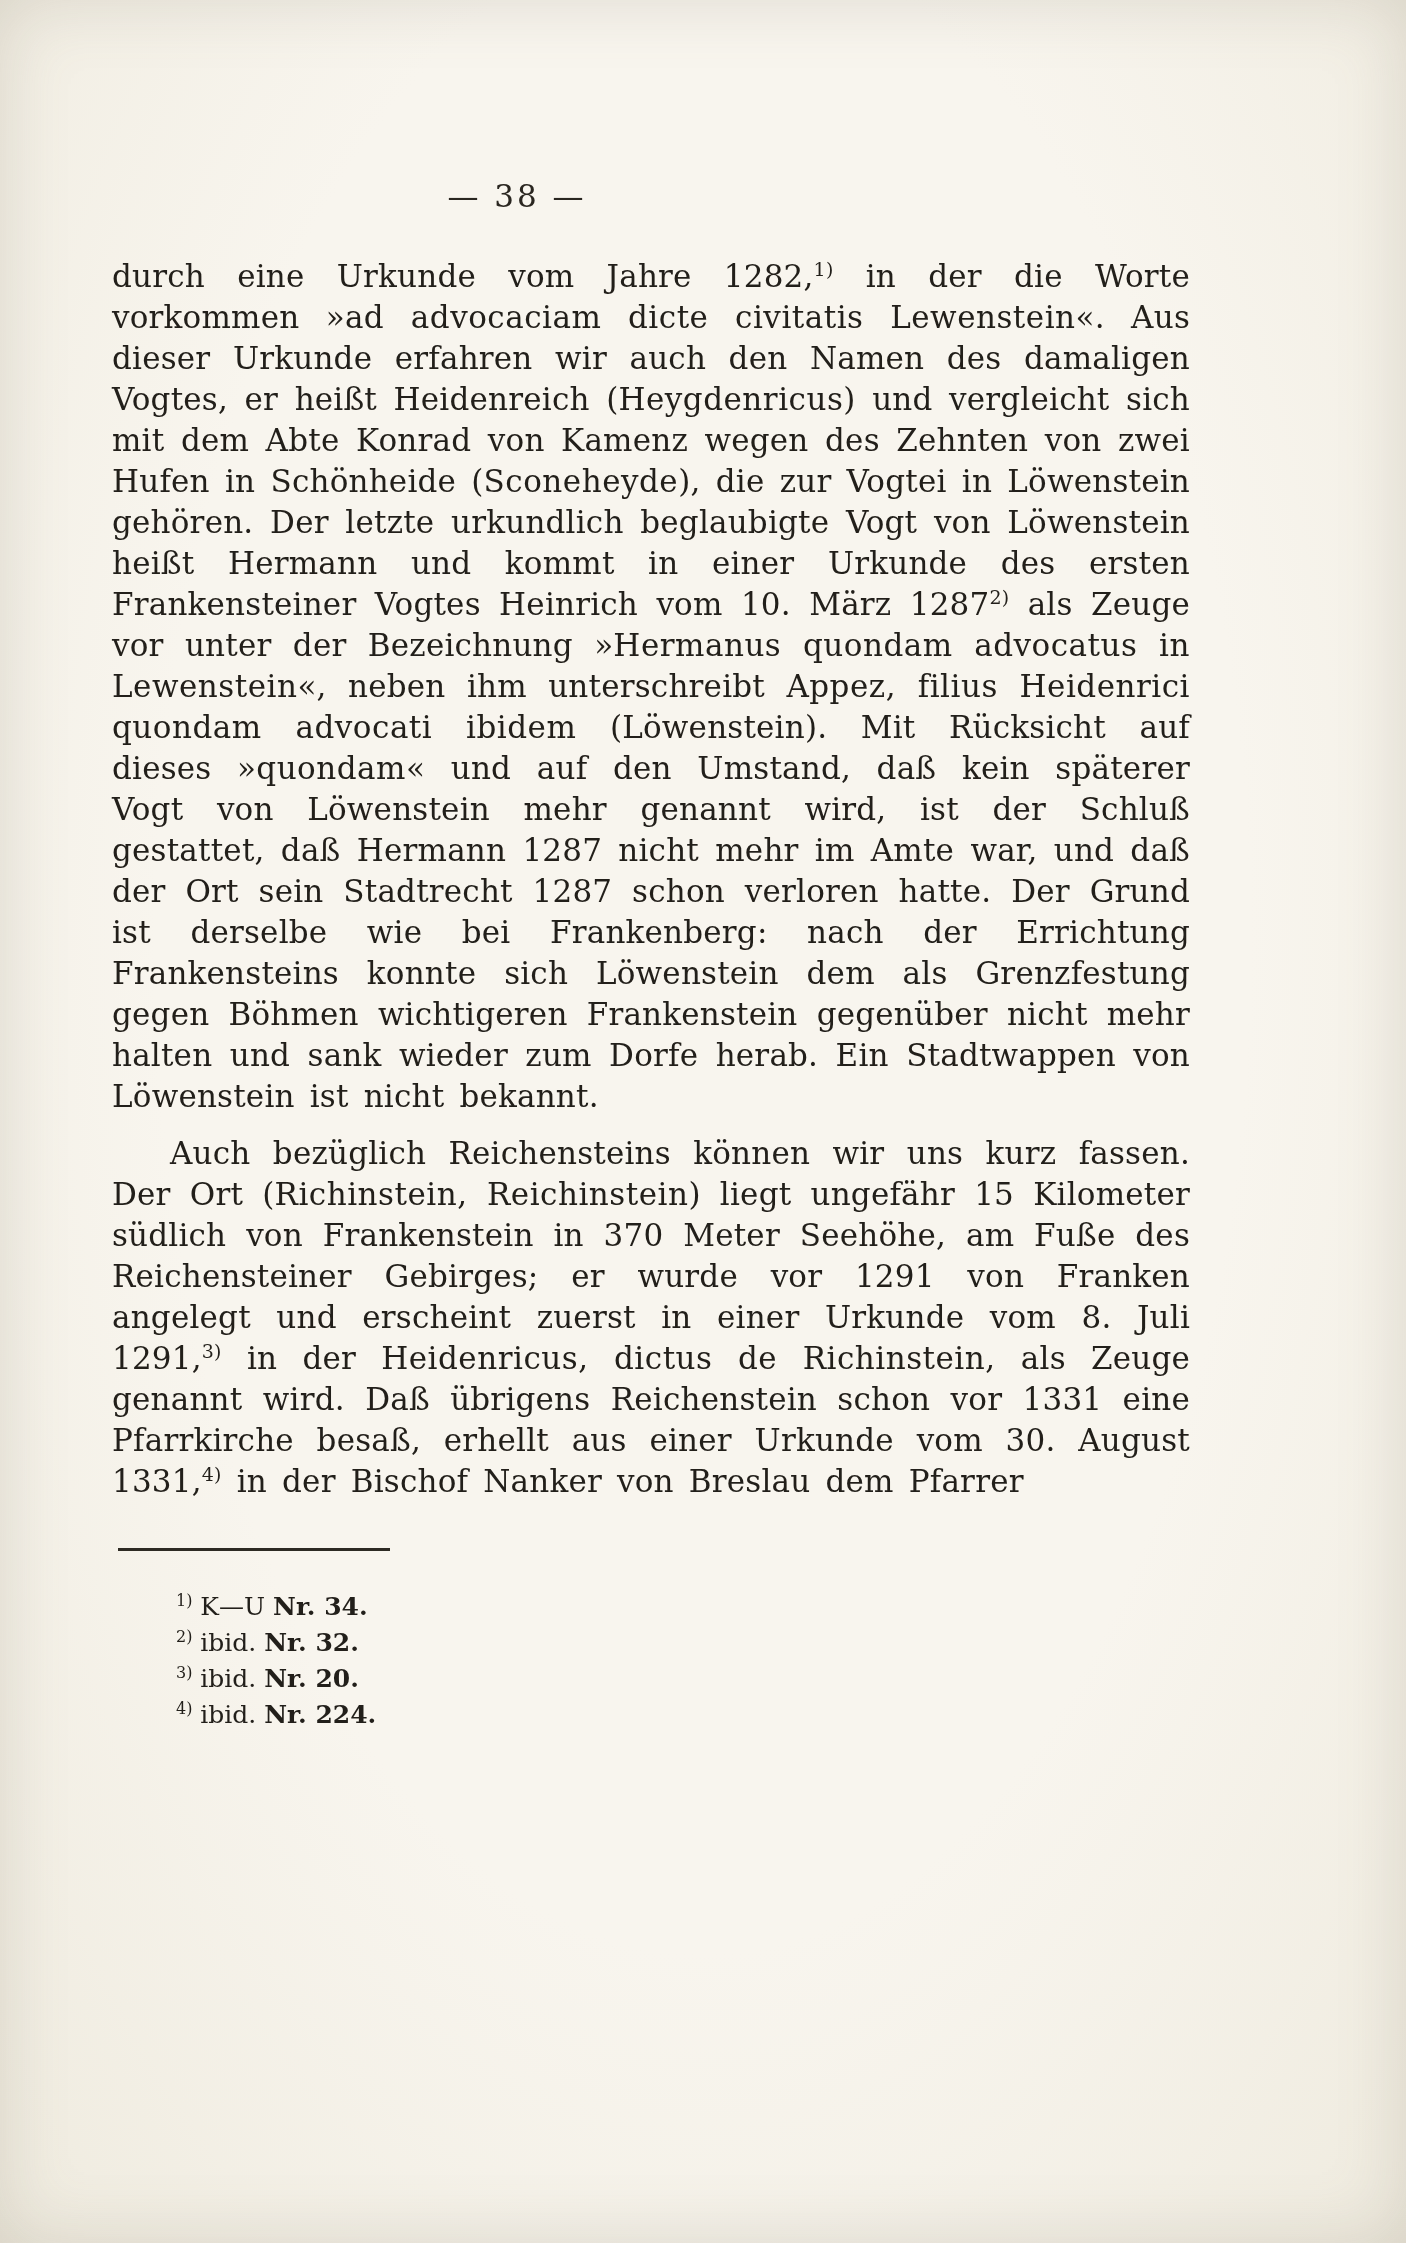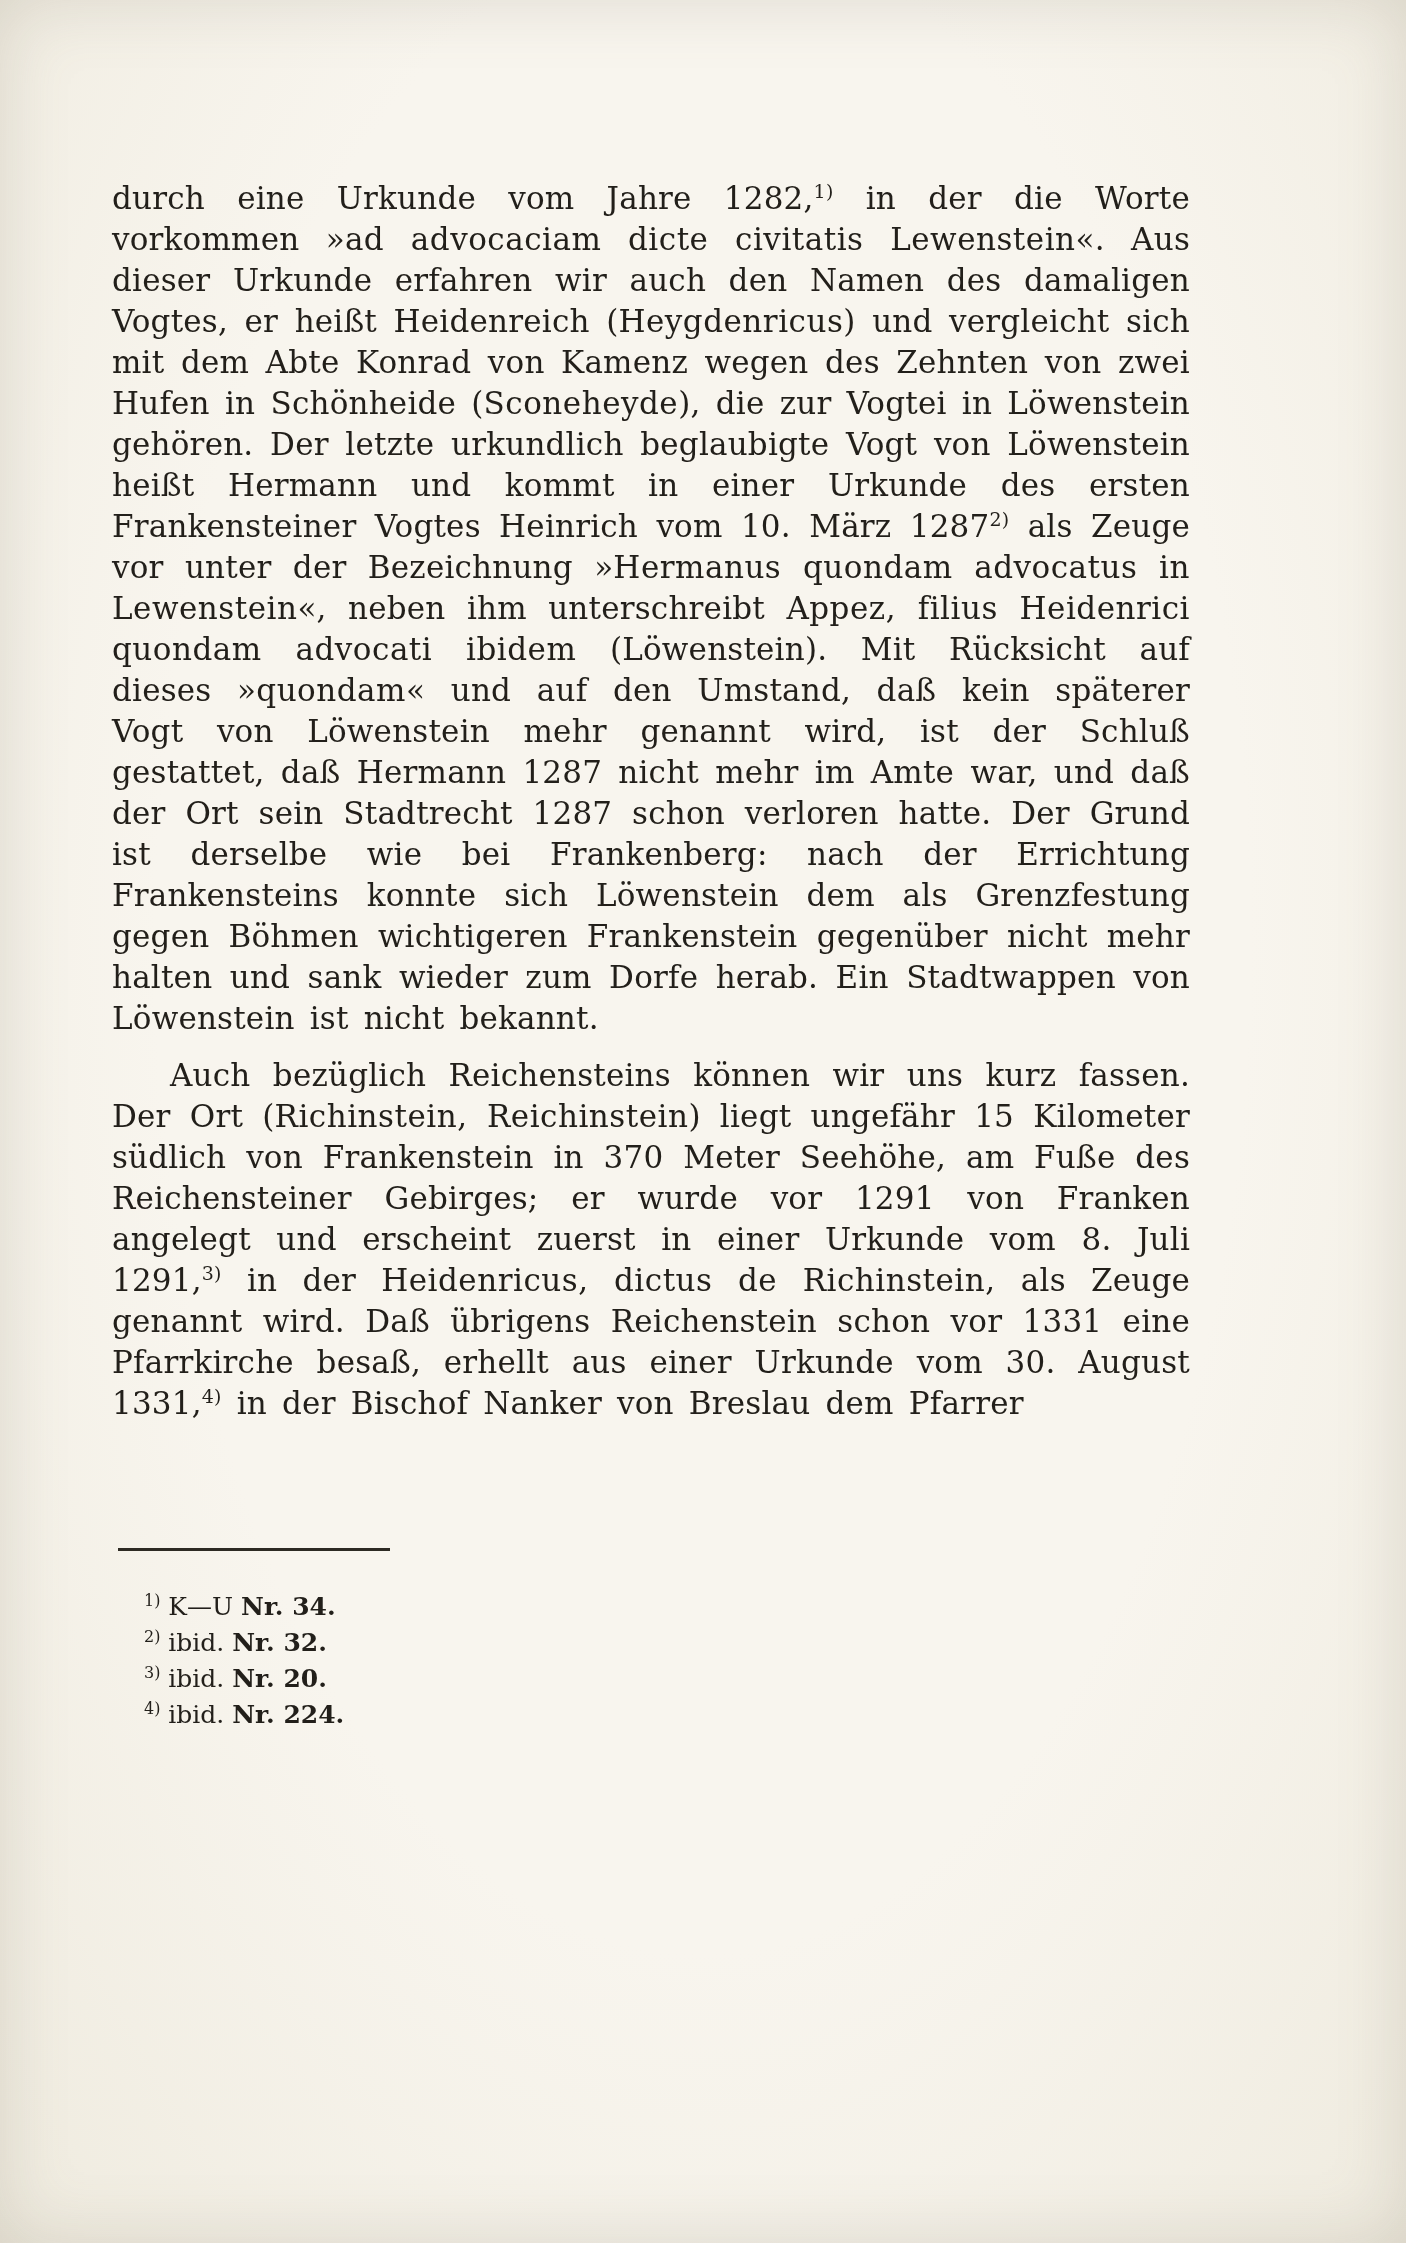--- a/index.html
+++ b/index.html
@@ -51,33 +51,34 @@
     left: 118px; top: 1548px;
   }
   .fn-rule {
     width: 272px; height: 3px;
     background: #2d2a23;
     margin-bottom: 38px;
   }
   .footnote {
     font-size: 25px;
     line-height: 36px;
-    margin-left: 26px;
+    margin-left: 58px;
     color: #221f1a;
     white-space: nowrap;
   }
   .fn-marker { font-size: 16px; vertical-align: super; line-height: 0; }
   .fn-source { font-weight: 400; }
   .fn-ref { font-weight: 700; }
 </style>
 </head>
 <body>
 
 <div class="scan">
   <div class="content">
+    <div class="page-number">— 38 —</div>
     <div class="body-text">
         <p class="para"><span class="fraktur">durch eine Urkunde vom Jahre 1282,</span><sup class="fnref">1)</sup><span class="fraktur"> in der die Worte vorkommen »</span><span class="antiqua">ad advocaciam dicte civitatis Lewenstein</span><span class="fraktur">«. Aus dieser Urkunde erfahren wir auch den Namen des damaligen Vogtes, er heißt Heidenreich (</span><span class="antiqua">Heygdenricus</span><span class="fraktur">) und vergleicht sich mit dem Abte Konrad von Kamenz wegen des Zehnten von zwei Hufen in Schönheide (</span><span class="antiqua">Sconeheyde</span><span class="fraktur">), die zur Vogtei in Löwenstein gehören. Der letzte urkundlich beglaubigte Vogt von Löwenstein heißt Hermann und kommt in einer Urkunde des ersten Frankensteiner Vogtes Heinrich vom 10. März 1287</span><sup class="fnref">2)</sup><span class="fraktur"> als Zeuge vor unter der Bezeichnung »</span><span class="antiqua">Hermanus quondam advocatus in Lewenstein</span><span class="fraktur">«, neben ihm unterschreibt </span><span class="antiqua">Appez, filius Heidenrici quondam advocati ibidem</span><span class="fraktur"> (Löwenstein). Mit Rücksicht auf dieses »</span><span class="antiqua">quondam</span><span class="fraktur">« und auf den Umstand, daß kein späterer Vogt von Löwenstein mehr genannt wird, ist der Schluß gestattet, daß Hermann 1287 nicht mehr im Amte war, und daß der Ort sein Stadtrecht 1287 schon verloren hatte. Der Grund ist derselbe wie bei Frankenberg: nach der Errichtung Frankensteins konnte sich Löwenstein dem als Grenzfestung gegen Böhmen wichtigeren Frankenstein gegenüber nicht mehr halten und sank wieder zum Dorfe herab. Ein Stadtwappen von Löwenstein ist nicht bekannt.</span></p>
         <p class="para indent"><span class="fraktur">Auch bezüglich Reichensteins können wir uns kurz fassen. Der Ort (</span><span class="antiqua">Richinstein, Reichinstein</span><span class="fraktur">) liegt ungefähr 15 Kilometer südlich von Frankenstein in 370 Meter Seehöhe, am Fuße des Reichensteiner Gebirges; er wurde vor 1291 von Franken angelegt und erscheint zuerst in einer Urkunde vom 8. Juli 1291,</span><sup class="fnref">3)</sup><span class="fraktur"> in der </span><span class="antiqua">Heidenricus, dictus de Richinstein,</span><span class="fraktur"> als Zeuge genannt wird. Daß übrigens Reichenstein schon vor 1331 eine Pfarrkirche besaß, erhellt aus einer Urkunde vom 30. August 1331,</span><sup class="fnref">4)</sup><span class="fraktur"> in der Bischof Nanker von Breslau dem Pfarrer</span></p>
       </div>
   </div>
 
   <div class="footnote-block">
     <div class="fn-rule"></div>
     <div class="footnotes">
         <div class="footnote"><sup class="fn-marker">1)</sup><span class="fn-source"> K—U </span><span class="fn-ref">Nr. 34.</span></div>

